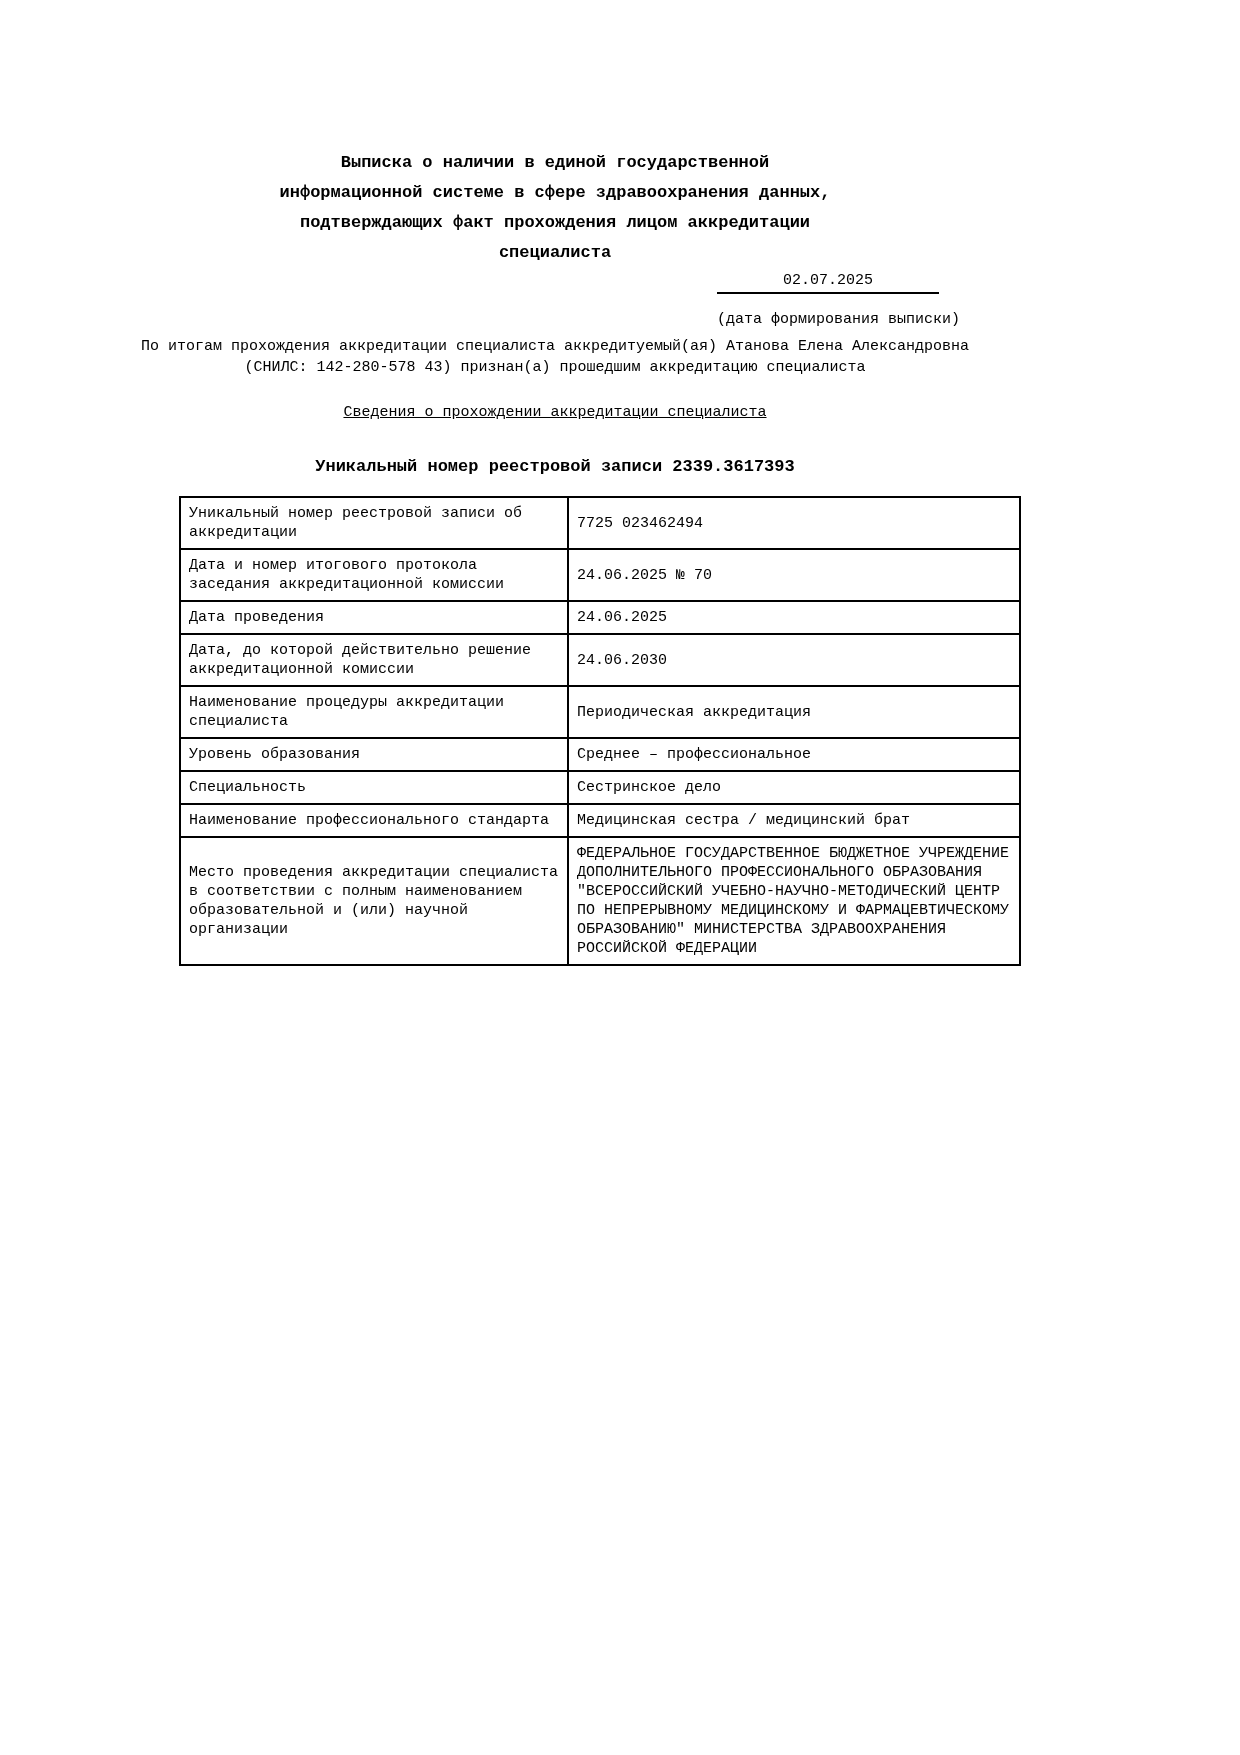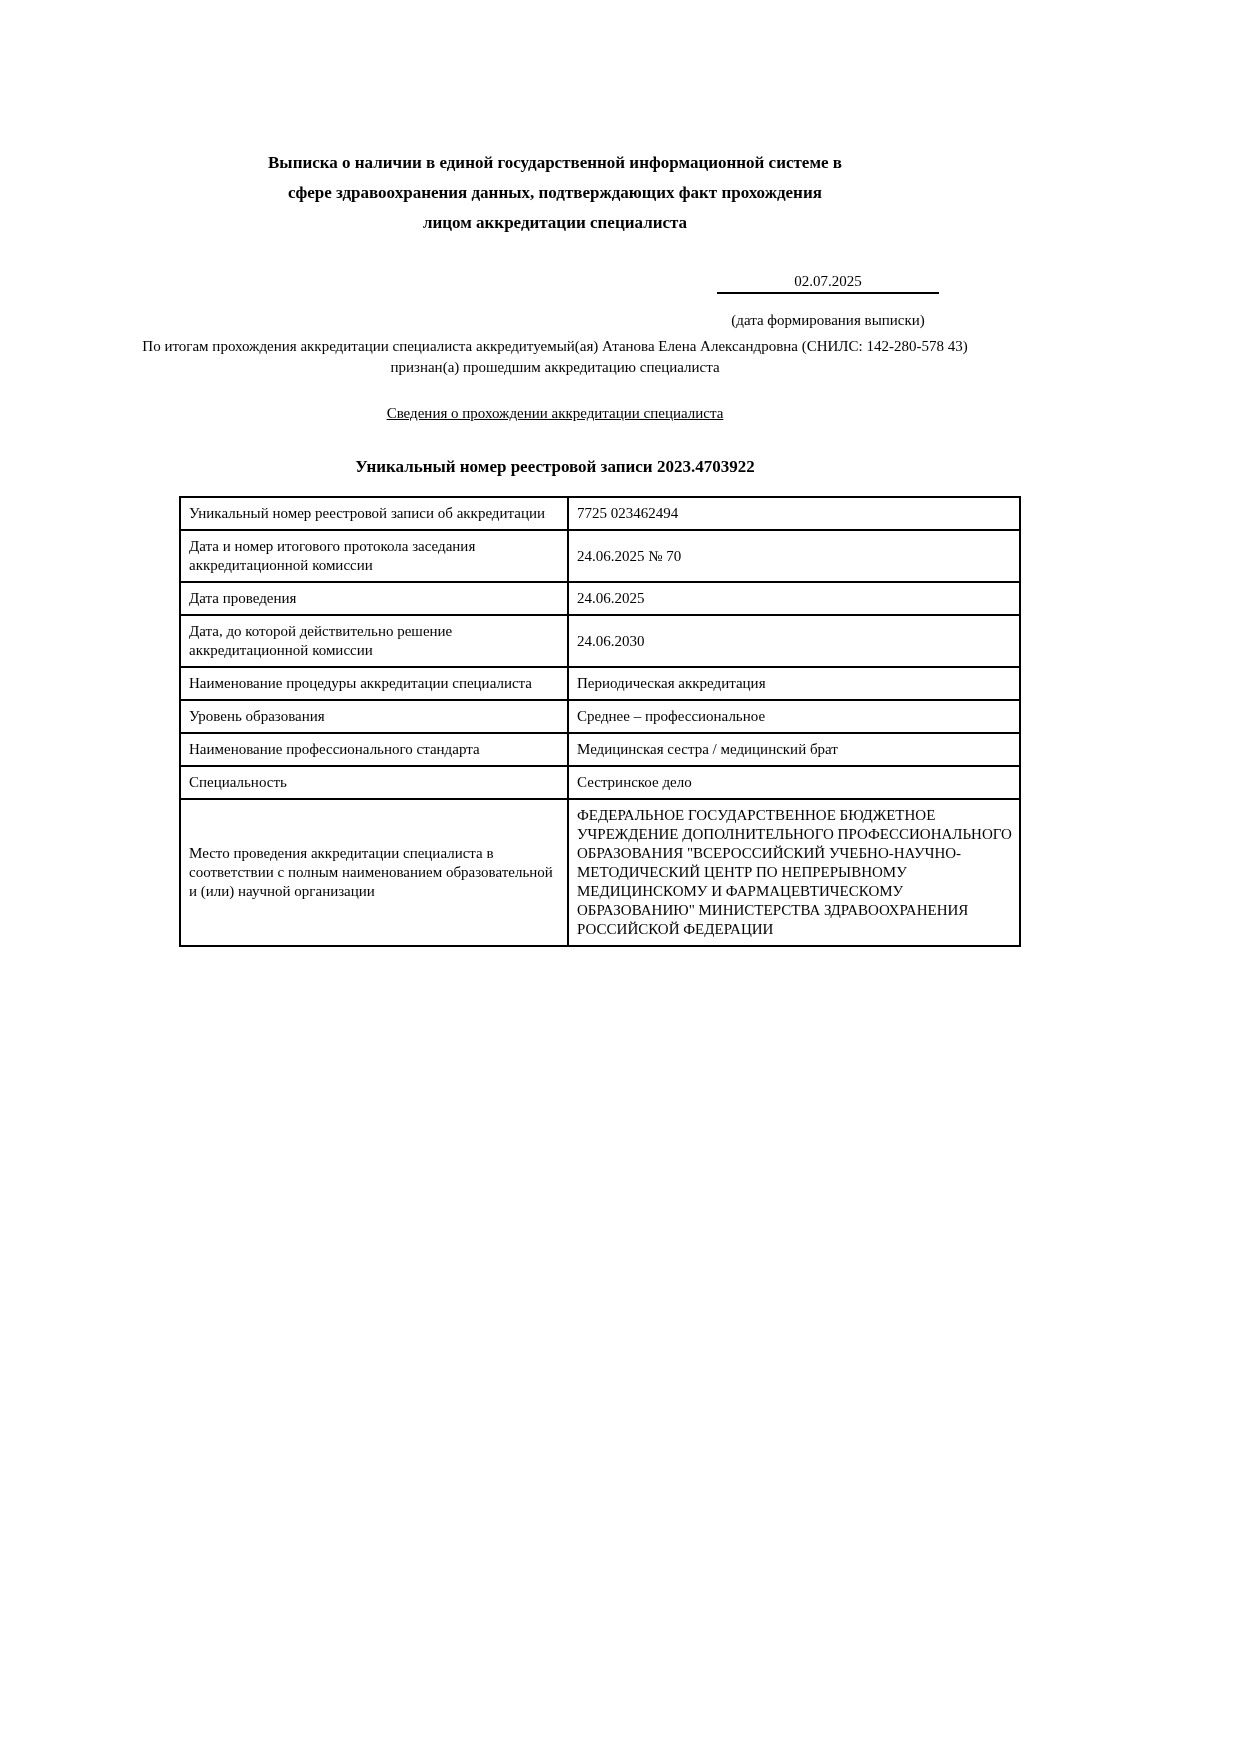--- a/index.html
+++ b/index.html
@@ -6,21 +6,21 @@
     margin: 0;
     padding: 0;
     background: #ffffff;
   }
   .page {
     position: relative;
     width: 1240px;
     height: 1755px;
     background: #ffffff;
     color: #000000;
-    font-family: Liberation Serif, serif;
+    font-family: Liberation Mono, monospace;
     overflow: hidden;
   }
   .doc-title {
     position: absolute;
     top: 148px;
     left: 135px;
     width: 840px;
     text-align: center;
   }
   .doc-title .title-inner {
@@ -109,21 +109,21 @@
 
   <div class="date-block">
     <span class="date-value">02.07.2025</span>
     <span class="date-caption">(дата формирования выписки)</span>
   </div>
 
   <div class="intro">По итогам прохождения аккредитации специалиста аккредитуемый(ая) Атанова Елена Александровна (СНИЛС: 142-280-578 43) признан(а) прошедшим аккредитацию специалиста</div>
 
   <div class="section-heading">Сведения о прохождении аккредитации специалиста</div>
 
-  <div class="registry-heading">Уникальный номер реестровой записи 2023.4703922</div>
+  <div class="registry-heading">Уникальный номер реестровой записи 2339.3617393</div>
 
   <table class="acc-table">
     <colgroup>
       <col class="c-label">
       <col class="c-value">
     </colgroup>
     <tbody>
       <tr>
         <td>Уникальный номер реестровой записи об аккредитации</td>
         <td>7725 023462494</td>
@@ -142,26 +142,26 @@
       </tr>
       <tr>
         <td>Наименование процедуры аккредитации специалиста</td>
         <td>Периодическая аккредитация</td>
       </tr>
       <tr>
         <td>Уровень образования</td>
         <td>Среднее – профессиональное</td>
       </tr>
       <tr>
+        <td>Специальность</td>
+        <td>Сестринское дело</td>
+      </tr>
+      <tr>
         <td>Наименование профессионального стандарта</td>
         <td>Медицинская сестра / медицинский брат</td>
-      </tr>
-      <tr>
-        <td>Специальность</td>
-        <td>Сестринское дело</td>
       </tr>
       <tr>
         <td>Место проведения аккредитации специалиста в соответствии с полным наименованием образовательной и (или) научной организации</td>
         <td>ФЕДЕРАЛЬНОЕ ГОСУДАРСТВЕННОЕ БЮДЖЕТНОЕ УЧРЕЖДЕНИЕ ДОПОЛНИТЕЛЬНОГО ПРОФЕССИОНАЛЬНОГО ОБРАЗОВАНИЯ "ВСЕРОССИЙСКИЙ УЧЕБНО-НАУЧНО-МЕТОДИЧЕСКИЙ ЦЕНТР ПО НЕПРЕРЫВНОМУ МЕДИЦИНСКОМУ И ФАРМАЦЕВТИЧЕСКОМУ ОБРАЗОВАНИЮ" МИНИСТЕРСТВА ЗДРАВООХРАНЕНИЯ РОССИЙСКОЙ ФЕДЕРАЦИИ</td>
       </tr>
     </tbody>
   </table>
 
 </div>
 

